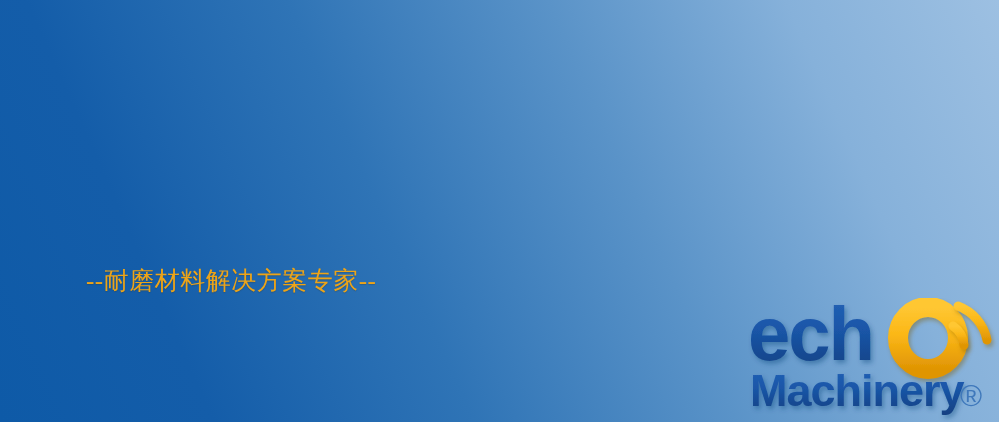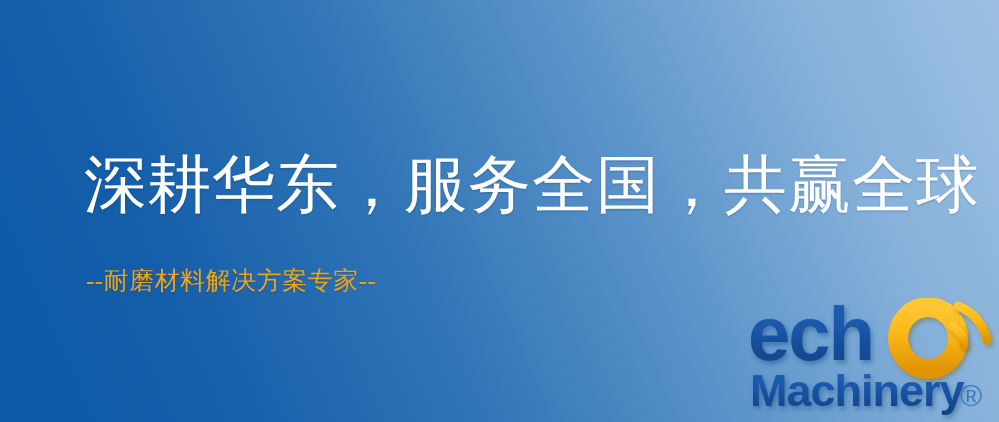--- a/index.html
+++ b/index.html
@@ -76,21 +76,20 @@
   .logo-wordmark {
     font-family: "Liberation Sans", "DejaVu Sans", sans-serif;
     font-weight: bold;
   }
 </style>
 </head>
 <body>
 
 <div id="banner">
 
-  <h1 class="headline">深耕华东，服务全国，共赢全球</h1>
 
   <p class="subtitle">--耐磨材料解决方案专家--</p>
 
   <div class="logo">
     <svg viewBox="0 0 251 124" xmlns="http://www.w3.org/2000/svg" aria-hidden="true">
       <defs>
         <linearGradient id="blueGrad" x1="0" y1="0" x2="0" y2="1">
           <stop offset="0%" stop-color="#2463b8"></stop>
           <stop offset="45%" stop-color="#1a56a8"></stop>
           <stop offset="100%" stop-color="#123f80"></stop>

